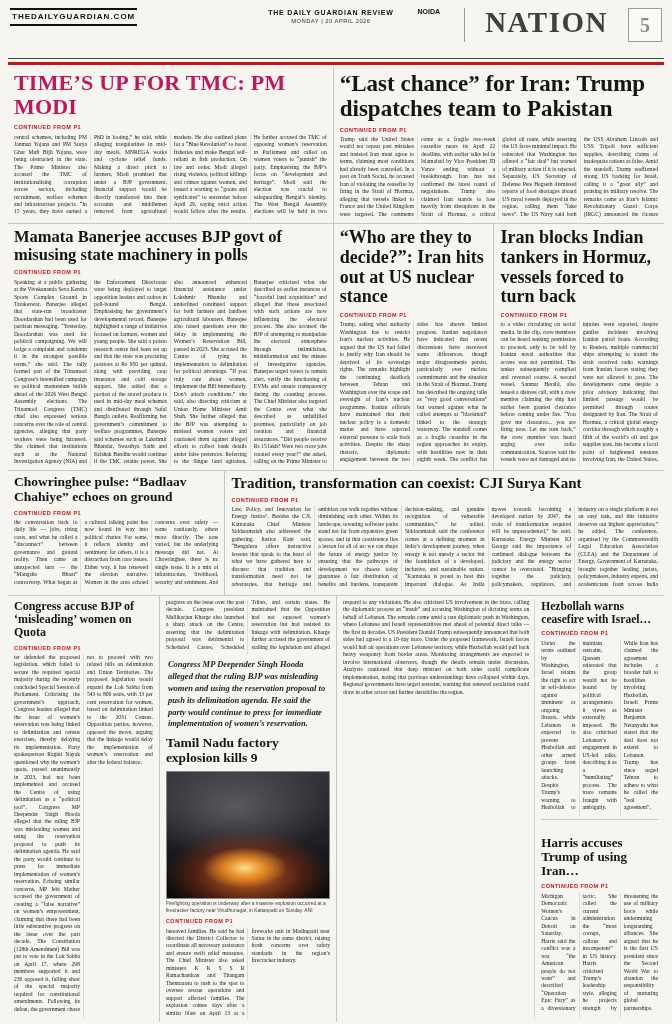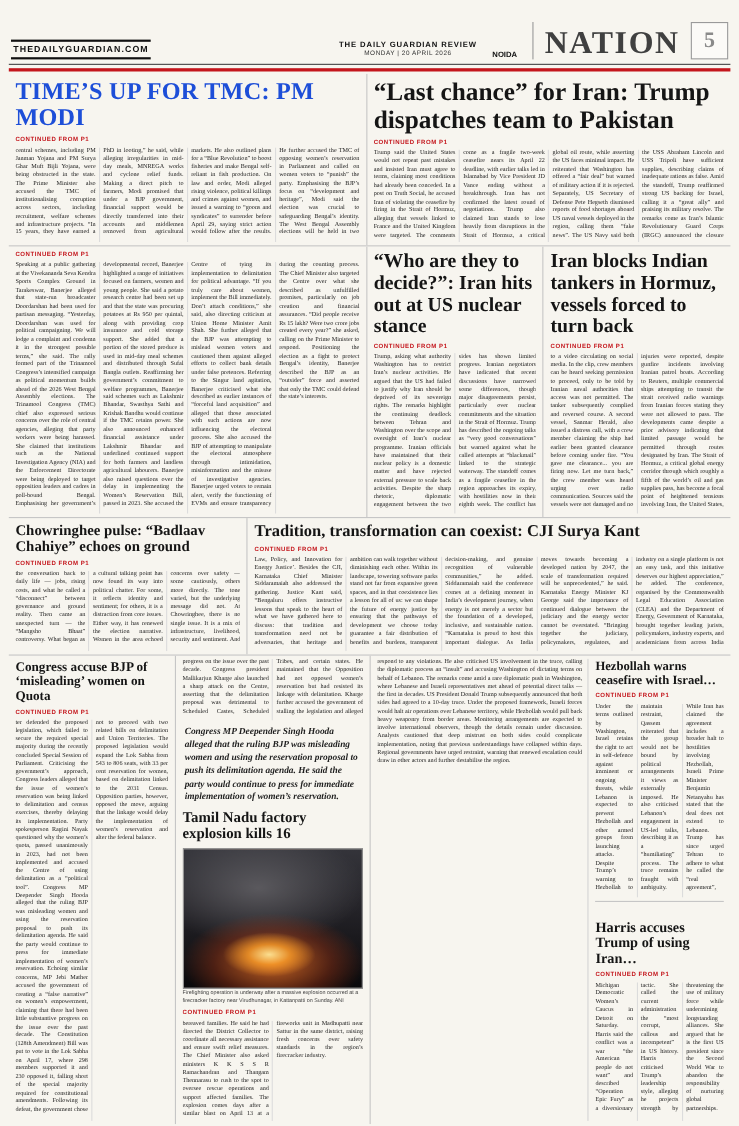--- a/index.html
+++ b/index.html
@@ -1,38 +1,38 @@
 <!DOCTYPE html>
 <html><head>
 <meta charset="utf-8">
 <style>
   html,body{margin:0;padding:0;background:#dedbd4;}
   .page{width:672px;height:1024px;box-sizing:border-box;margin:0 auto;padding:6px 8px;background:#f7f5ef;font-family:"Liberation Serif",serif;overflow:hidden;}
   
-  .masthead{display:flex;align-items:flex-end;gap:10px;height:46px;border-bottom:1px solid #444;padding:2px 2px 4px;}
+  .masthead{display:flex;align-items:flex-start;gap:20px;height:46px;border-bottom:1px solid #444;padding:2px 2px 4px;}
   .logo{border-top:2px solid #111;border-bottom:2px solid #111;padding:3px 2px;font:800 8px/1 "Liberation Sans",sans-serif;letter-spacing:1px;color:#111;white-space:nowrap;}
   .edition{margin-left:auto;text-align:center;}
   .edition .l1{font:700 7px/1.4 "Liberation Sans",sans-serif;letter-spacing:.8px;color:#111;}
   .edition .l2{font:400 5.8px/1.3 "Liberation Sans",sans-serif;letter-spacing:.5px;color:#333;}
   .city{font:700 7px/1 "Liberation Sans",sans-serif;color:#111;margin:0 4px;}
   .vdiv{width:1px;height:34px;background:#999;}
   .section-title{font:700 29px/1 "Liberation Serif",serif;letter-spacing:1.5px;color:#404040;}
   .page-num{font:700 20px/1 "Liberation Serif",serif;color:#8a8a8a;border:1px solid #9a9a9a;padding:6px 11px;background:#fbfaf7;}
   .red-rule{height:3px;background:#c4161c;margin:3px 0 2px;}
   
   .band{display:flex;border-bottom:1px solid #c6c6c6;overflow:hidden;}
   .band-c{height:156px}.band-d{height:246px}.band-e{height:124px}.band-f{height:426px;border-bottom:none}
   .article{box-sizing:border-box;padding:3px 6px;display:flex;flex-direction:column;overflow:hidden;min-width:0;}
   .vsep{border-left:1px solid #c6c6c6;}
   .w-modi{width:49.5%}.w-iran{width:50.5%}
   .w-mamata{width:49.5%}.w-who{width:24.5%}.w-tankers{width:26%}
   .w-chow{width:33%}.w-cji{width:67%}
   .w-cong{width:23%}.w-mid{width:27%}.w-right{width:50%}
   .hl{font-family:"Liberation Serif",serif;font-weight:700;color:#151515;margin:1px 0 3px;line-height:1.1;}
-  .hl-1{font-size:22px;color:#1d4ed8;letter-spacing:.2px;}
+  .hl-1{font-size:22px;color:#be185d;letter-spacing:.2px;}
   .hl-2{font-size:23px}.hl-3{font-size:16.5px}.hl-4{font-size:18px}
   .hl-5{font-size:13.5px}.hl-6{font-size:15px}.hl-7{font-size:12px}
   .hl-8{font-size:13.5px}.hl-9{font-size:11.5px}.hl-10{font-size:13px}
   .kicker{font:700 5.5px/1.5 "Liberation Sans",sans-serif;color:#c4161c;letter-spacing:.5px;margin:1px 0 2px;flex:0 0 auto;}
   .body{flex:1 1 auto;font:400 5.6px/1.34 "Liberation Serif",serif;color:#1b1b1b;text-align:justify;column-gap:7px;column-rule:1px solid #dcdcdc;column-fill:auto;overflow:hidden;}
   .cols-1{column-count:1}.cols-2{column-count:2}.cols-3{column-count:3}.cols-4{column-count:4}.cols-5{column-count:5}
   .fixed{flex:0 0 auto;}
   .cont-block{height:56px;}
   .pull-quote{flex:0 0 auto;font:italic 700 8.5px/1.4 "Liberation Serif",serif;color:#1e1e1e;margin:4px 2px 5px;}
   .photo{flex:0 0 auto;height:126px;margin:2px 0 1px;border:1px solid #888;
@@ -75,20 +75,21 @@
     </article>
     <article class="article w-iran vsep">
       <h2 class="hl hl-2">“Last chance” for Iran: Trump dispatches team to Pakistan</h2>
       <div class="kicker">CONTINUED FROM P1</div>
       <div class="body cols-4">Trump said the United States would not repeat past mistakes and insisted Iran must agree to terms, claiming most conditions had already been conceded. In a post on Truth Social, he accused Iran of violating the ceasefire by firing in the Strait of Hormuz, alleging that vessels linked to France and the United Kingdom were targeted. The comments come as a fragile two-week ceasefire nears its April 22 deadline, with earlier talks led in Islamabad by Vice President JD Vance ending without a breakthrough. Iran has not confirmed the latest round of negotiations. Trump also claimed Iran stands to lose heavily from disruptions in the Strait of Hormuz, a critical global oil route, while asserting the US faces minimal impact. He reiterated that Washington has offered a “fair deal” but warned of military action if it is rejected. Separately, US Secretary of Defense Pete Hegseth dismissed reports of food shortages aboard US naval vessels deployed in the region, calling them “fake news”. The US Navy said both the USS Abraham Lincoln and USS Tripoli have sufficient supplies, describing claims of inadequate rations as false. Amid the standoff, Trump reaffirmed strong US backing for Israel, calling it a “great ally” and praising its military resolve. The remarks come as Iran’s Islamic Revolutionary Guard Corps (IRGC) announced the closure of the Strait of Hormuz, warning that any vessel attempting to pass could be targeted, further raising the risk of a wider regional escalation.</div>
     </article>
   </section>
 
   <section class="band band-d">
     <article class="article w-mamata">
+      <h2 class="hl hl-3">Mamata Banerjee accuses BJP govt of misusing state machinery in polls</h2>
       <div class="kicker">CONTINUED FROM P1</div>
       <div class="body cols-4">Speaking at a public gathering at the Vivekananda Seva Kendra Sports Complex Ground in Tarakeswar, Banerjee alleged that state-run broadcaster Doordarshan had been used for partisan messaging. “Yesterday, Doordarshan was used for political campaigning. We will lodge a complaint and condemn it in the strongest possible terms,” she said. The rally formed part of the Trinamool Congress’s intensified campaign as political momentum builds ahead of the 2026 West Bengal Assembly elections. The Trinamool Congress (TMC) chief also expressed serious concerns over the role of central agencies, alleging that party workers were being harassed. She claimed that institutions such as the National Investigation Agency (NIA) and the Enforcement Directorate were being deployed to target opposition leaders and cadres in poll-bound Bengal. Emphasising her government’s developmental record, Banerjee highlighted a range of initiatives focused on farmers, women and young people. She said a potato research centre had been set up and that the state was procuring potatoes at Rs 950 per quintal, along with providing crop insurance and cold storage support. She added that a portion of the stored produce is used in mid-day meal schemes and distributed through Sufal Bangla outlets. Reaffirming her government’s commitment to welfare programmes, Banerjee said schemes such as Lakshmir Bhandar, Swasthya Sathi and Krishak Bandhu would continue if the TMC retains power. She also announced enhanced financial assistance under Lakshmir Bhandar and underlined continued support for both farmers and landless agricultural labourers. Banerjee also raised questions over the delay in implementing the Women’s Reservation Bill, passed in 2023. She accused the Centre of tying its implementation to delimitation for political advantage. “If you truly care about women, implement the Bill immediately. Don’t attach conditions,” she said, also directing criticism at Union Home Minister Amit Shah. She further alleged that the BJP was attempting to mislead women voters and cautioned them against alleged efforts to collect bank details under false pretences. Referring to the Singur land agitation, Banerjee criticised what she described as earlier instances of “forceful land acquisition” and alleged that those associated with such actions are now influencing the electoral process. She also accused the BJP of attempting to manipulate the electoral atmosphere through intimidation, misinformation and the misuse of investigative agencies. Banerjee urged voters to remain alert, verify the functioning of EVMs and ensure transparency during the counting process. The Chief Minister also targeted the Centre over what she described as unfulfilled promises, particularly on job creation and financial assurances. “Did people receive Rs 15 lakh? Were two crore jobs created every year?” she asked, calling on the Prime Minister to respond. Positioning the election as a fight to protect Bengal’s identity, Banerjee described the BJP as an “outsider” force and asserted that only the TMC could defend the state’s interests.</div>
     </article>
     <article class="article w-who vsep">
       <h2 class="hl hl-4">“Who are they to decide?”: Iran hits out at US nuclear stance</h2>
       <div class="kicker">CONTINUED FROM P1</div>
       <div class="body cols-2">Trump, asking what authority Washington has to restrict Iran’s nuclear activities. He argued that the US had failed to justify why Iran should be deprived of its sovereign rights. The remarks highlight the continuing deadlock between Tehran and Washington over the scope and oversight of Iran’s nuclear programme. Iranian officials have maintained that their nuclear policy is a domestic matter and have rejected external pressure to scale back activities. Despite the sharp rhetoric, diplomatic engagement between the two sides has shown limited progress. Iranian negotiators have indicated that recent discussions have narrowed some differences, though major disagreements persist, particularly over nuclear commitments and the situation in the Strait of Hormuz. Trump has described the ongoing talks as “very good conversations” but warned against what he called attempts at “blackmail” linked to the strategic waterway. The standoff comes as a fragile ceasefire in the region approaches its expiry, with hostilities now in their eighth week. The conflict has claimed thousands of lives and expanded to include Israeli strikes in Lebanon, further destabilising the region. The tensions have also rattled global energy markets. Oil prices have surged following disruptions in the Strait of Hormuz, a critical route that carries roughly one-fifth of the world’s oil supply, amplifying concerns over prolonged instability.</div>
     </article>
     <article class="article w-tankers vsep">
       <h2 class="hl hl-4">Iran blocks Indian tankers in Hormuz, vessels forced to turn back</h2>
@@ -114,21 +115,21 @@
     <article class="article w-cong">
       <h2 class="hl hl-7">Congress accuse BJP of ‘misleading’ women on Quota</h2>
       <div class="kicker">CONTINUED FROM P1</div>
       <div class="body cols-2">ter defended the proposed legislation, which failed to secure the required special majority during the recently concluded Special Session of Parliament. Criticising the government’s approach, Congress leaders alleged that the issue of women’s reservation was being linked to delimitation and census exercises, thereby delaying its implementation. Party spokesperson Ragini Nayak questioned why the women’s quota, passed unanimously in 2023, had not been implemented and accused the Centre of using delimitation as a “political tool”. Congress MP Deepender Singh Hooda alleged that the ruling BJP was misleading women and using the reservation proposal to push its delimitation agenda. He said the party would continue to press for immediate implementation of women’s reservation. Echoing similar concerns, MP Jebi Mather accused the government of creating a “false narrative” on women’s empowerment, claiming that there had been little substantive progress on the issue over the past decade. The Constitution (128th Amendment) Bill was put to vote in the Lok Sabha on April 17, where 298 members supported it and 230 opposed it, falling short of the special majority required for constitutional amendments. Following its defeat, the government chose not to proceed with two related bills on delimitation and Union Territories. The proposed legislation would expand the Lok Sabha from 543 to 806 seats, with 33 per cent reservation for women, based on delimitation linked to the 2031 Census. Opposition parties, however, opposed the move, arguing that the linkage would delay the implementation of women’s reservation and alter the federal balance.</div>
     </article>
 
     <div class="article w-mid vsep">
       <div class="body cols-2 cont-block fixed">progress on the issue over the past decade. Congress president Mallikarjun Kharge also launched a sharp attack on the Centre, asserting that the delimitation proposal was detrimental to Scheduled Castes, Scheduled Tribes, and certain states. He maintained that the Opposition had not opposed women’s reservation but had resisted its linkage with delimitation. Kharge further accused the government of stalling the legislation and alleged that the ruling party was attempting to shift blame onto the Opposition.</div>
       <div class="pull-quote">Congress MP Deepender Singh Hooda alleged that the ruling BJP was misleading women and using the reservation proposal to push its delimitation agenda. He said the party would continue to press for immediate implementation of women’s reservation.</div>
       <article style="display:flex;flex-direction:column;flex:1;min-height:0;overflow:hidden;">
-        <h2 class="hl hl-8">Tamil Nadu factory explosion kills 16</h2>
+        <h2 class="hl hl-8">Tamil Nadu factory explosion kills 9</h2>
         <div class="photo"></div>
         <div class="caption">Firefighting operation is underway after a massive explosion occurred at a firecracker factory near Virudhunagar, in Kattanpatti on Sunday. ANI</div>
         <div class="kicker">CONTINUED FROM P1</div>
         <div class="body cols-2">bereaved families. He said he had directed the District Collector to coordinate all necessary assistance and ensure swift relief measures. The Chief Minister also asked ministers K K S S R Ramachandran and Thangam Thennarasu to rush to the spot to oversee rescue operations and support affected families. The explosion comes days after a similar blast on April 13 at a fireworks unit in Madhupatti near Sattur in the same district, raising fresh concerns over safety standards in the region’s firecracker industry.</div>
       </article>
     </div>
 
     <div class="article w-right vsep">
       <div class="right-split">
         <div class="cont-col body cols-1">respond to any violations. He also criticised US involvement in the truce, calling the diplomatic process an “insult” and accusing Washington of dictating terms on behalf of Lebanon. The remarks come amid a rare diplomatic push in Washington, where Lebanese and Israeli representatives met ahead of potential direct talks — the first in decades. US President Donald Trump subsequently announced that both sides had agreed to a 10-day truce. Under the proposed framework, Israeli forces would halt air operations over Lebanese territory, while Hezbollah would pull back heavy weaponry from border areas. Monitoring arrangements are expected to involve international observers, though the details remain under discussion. Analysts cautioned that deep mistrust on both sides could complicate implementation, noting that previous understandings have collapsed within days. Regional governments have urged restraint, warning that renewed escalation could draw in other actors and further destabilise the region.</div>

